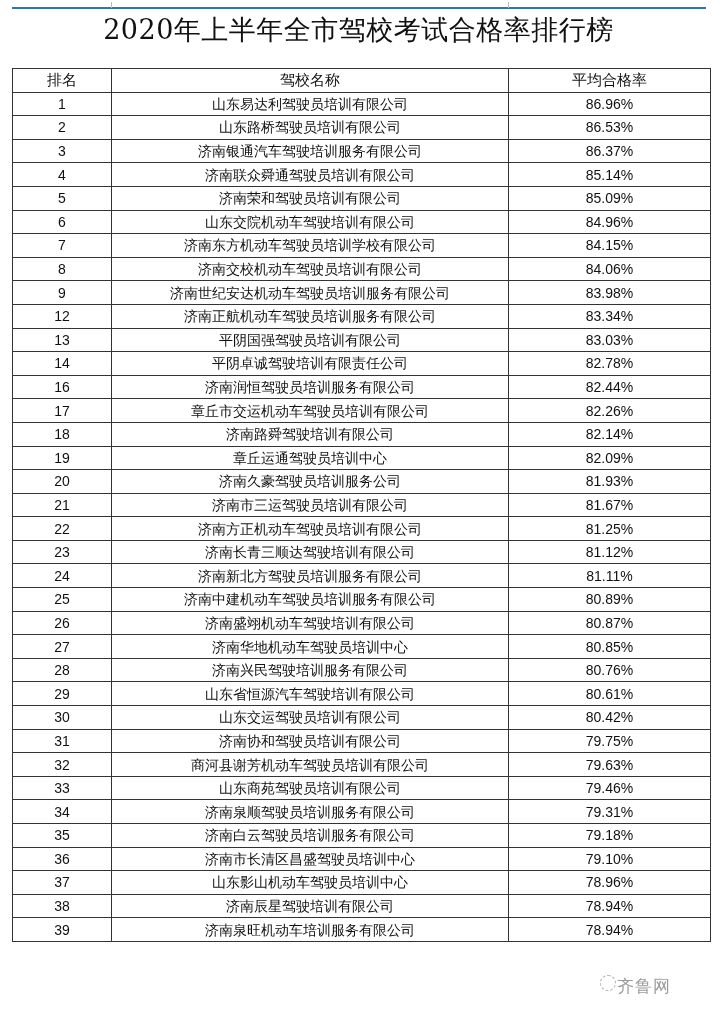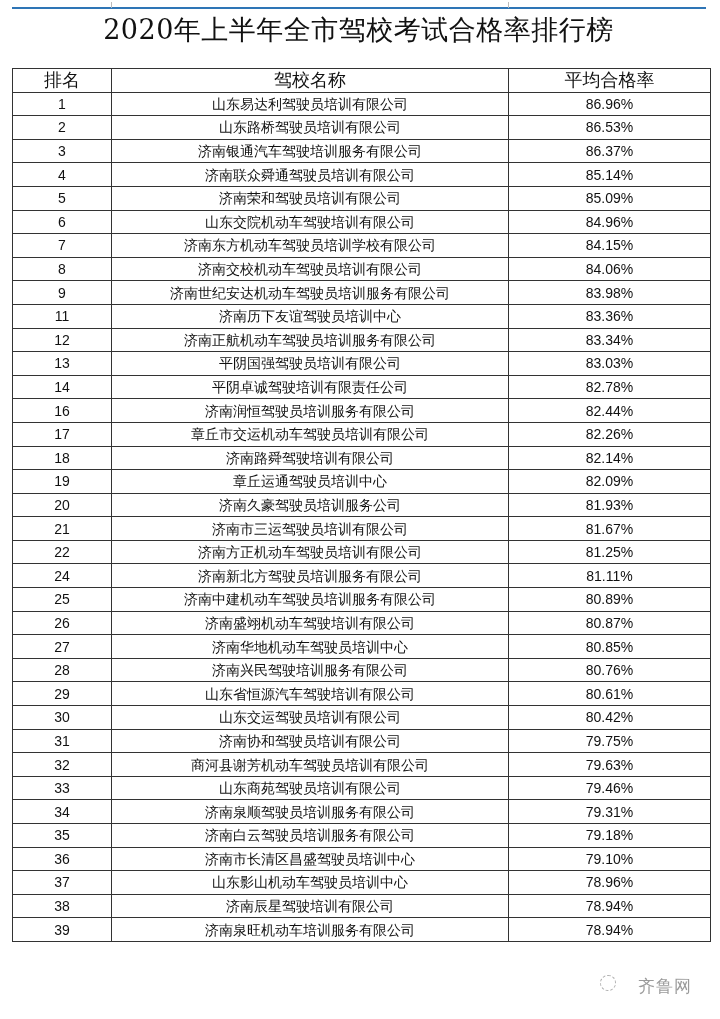--- a/index.html
+++ b/index.html
@@ -7,24 +7,24 @@
          font-family: "DejaVu Sans", "Liberation Sans", sans-serif; color: #111; }
   .top-line { position: absolute; left: 12px; top: 7px; width: 694px; height: 2px; background: #2e75b6; }
   .top-tick { position: absolute; top: 2px; width: 1px; height: 6px; background: #bbb; }
   .title { position: absolute; left: 0; top: 12px; width: 717px; text-align: center;
            font-family: "DejaVu Serif", "Liberation Serif", serif; font-size: 27px; letter-spacing: 0.5px; color: #111; }
   table.rank { position: absolute; left: 12px; top: 68px; border-collapse: collapse;
                table-layout: fixed; width: 698px; }
   table.rank td, table.rank th { border: 1px solid #333; height: 22.6px; padding: 0;
                text-align: center; font-size: 14px; font-weight: normal; white-space: nowrap; overflow: hidden;
                line-height: 22px; }
-  table.rank th { font-size: 18px; margin-left: 8px; }
+  table.rank th { font-size: 15px; margin-left: 8px; }
   col.c1 { width: 99px; } col.c2 { width: 397px; } col.c3 { width: 202px; }
   .num { font-family: "Liberation Sans", sans-serif; font-size: 15px; }
-  .watermark { position: absolute; left: 638px; top: 975px; font-size: 17px; color: rgba(120,120,120,0.75);
+  .watermark { position: absolute; left: 617px; top: 975px; font-size: 17px; color: rgba(120,120,120,0.75);
                font-family: "DejaVu Sans", sans-serif; letter-spacing: 1px; }
   .wm-logo { position: absolute; left: 600px; top: 975px; width: 14px; height: 14px; border: 1px dashed rgba(140,140,140,0.7); border-radius: 50%; }
 </style>
 </head>
 <body>
 
 <div class="top-line"></div>
 <div class="top-tick" style="left:111px"></div>
 <div class="top-tick" style="left:508px"></div>
 
@@ -83,25 +83,20 @@
         <td class="num">8</td>
         <td>济南交校机动车驾驶员培训有限公司</td>
         <td class="num">84.06%</td>
       </tr>
       <tr>
         <td class="num">9</td>
         <td>济南世纪安达机动车驾驶员培训服务有限公司</td>
         <td class="num">83.98%</td>
       </tr>
       <tr>
-        <td class="num">11</td>
-        <td>济南历下友谊驾驶员培训中心</td>
-        <td class="num">83.36%</td>
-      </tr>
-      <tr>
         <td class="num">12</td>
         <td>济南正航机动车驾驶员培训服务有限公司</td>
         <td class="num">83.34%</td>
       </tr>
       <tr>
         <td class="num">13</td>
         <td>平阴国强驾驶员培训有限公司</td>
         <td class="num">83.03%</td>
       </tr>
       <tr>
@@ -138,20 +133,25 @@
         <td class="num">21</td>
         <td>济南市三运驾驶员培训有限公司</td>
         <td class="num">81.67%</td>
       </tr>
       <tr>
         <td class="num">22</td>
         <td>济南方正机动车驾驶员培训有限公司</td>
         <td class="num">81.25%</td>
       </tr>
       <tr>
+        <td class="num">23</td>
+        <td>济南长青三顺达驾驶培训有限公司</td>
+        <td class="num">81.12%</td>
+      </tr>
+      <tr>
         <td class="num">24</td>
         <td>济南新北方驾驶员培训服务有限公司</td>
         <td class="num">81.11%</td>
       </tr>
       <tr>
         <td class="num">25</td>
         <td>济南中建机动车驾驶员培训服务有限公司</td>
         <td class="num">80.89%</td>
       </tr>
       <tr>

